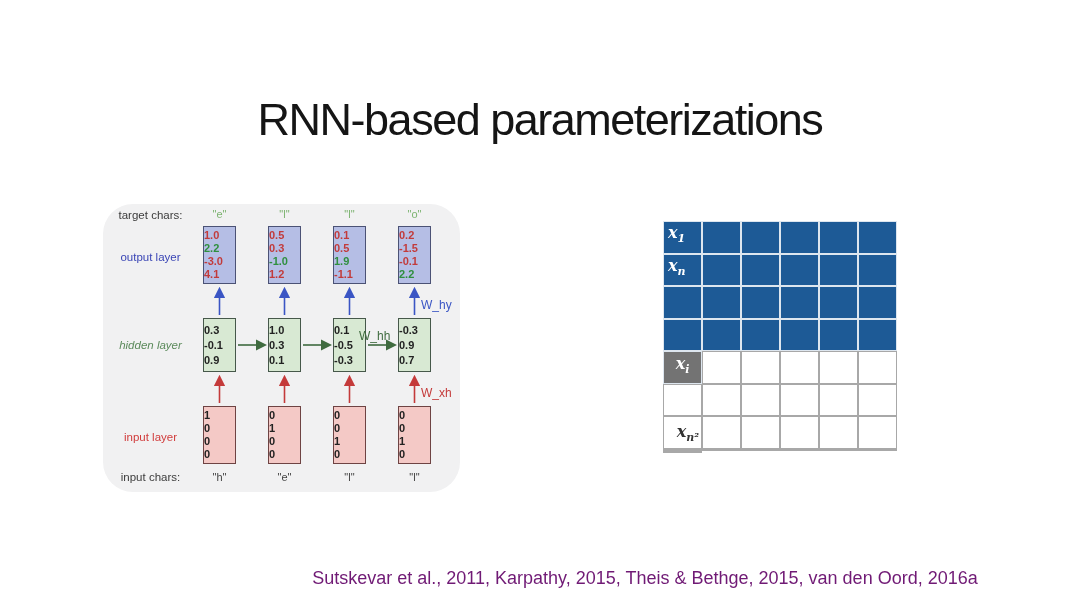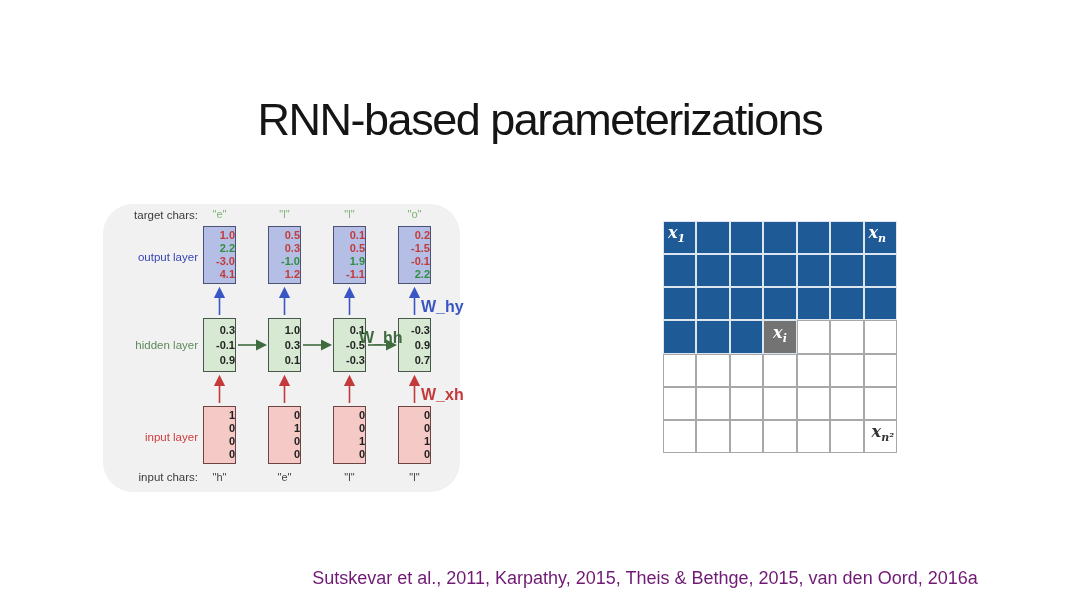--- a/index.html
+++ b/index.html
@@ -10,57 +10,57 @@
   .slide-title {
     position:absolute; left:0; right:0; top:58px; text-align:center;
     font-size:45px; font-weight:400; letter-spacing:-1.5px; color:#151515;
   }
 
   
   .char-rnn-fig {
     position:absolute; left:103px; top:168px; width:357px; height:288px;
     background:#f1f1f2; border-radius:30px;
   }
-  .row-label { position:absolute; left:0; width:95px; text-align:right; font-size:11.5px; }
+  .row-label { position:absolute; left:0; width:95px; text-align:center; font-size:11.5px; }
   .row-label.target { top:5px;  color:#3c3c3c; }
   .row-label.output { top:47px;  color:#3a45b5; }
-  .row-label.hidden { top:135px; color:#5b8a5b; }
+  .row-label.hidden { top:135px; color:#5b8a5b;font-style:italic; }
   .row-label.input  { top:227px; color:#d13b3b; }
   .row-label.inchars{ top:267px; color:#3c3c3c; }
 
   .rnn-col { position:absolute; top:0; width:33px; height:100%; }
   .t-char { position:absolute; top:4px; width:100%; text-align:center; font-size:11px; color:#7cb370; }
   .i-char { position:absolute; top:267px; width:100%; text-align:center; font-size:11px; color:#444; }
   .box {
     position:absolute; left:0; width:33px; border:1px solid #555;
-    display:flex; flex-direction:column; justify-content:center; align-items:flex-end;
+    display:flex; flex-direction:column; justify-content:center; align-items:flex-start;
   }
   .out-box { top:22px;  height:58px; background:#b5bee5; border-color:#4b5275; }
   .hid-box { top:114px; height:54px; background:#d8e9d3; border-color:#46584a; }
   .in-box  { top:202px; height:58px; background:#f4c9c6; border-color:#6e4343; }
   .val { font-size:11px; line-height:13px; font-weight:700; color:#222; }
   .out-box .val { color:#c23b3b; }
   .out-box .val.green { color:#2f8f3e; }
   .hid-box .val { line-height:15px; }
 
-  .w-label { position:absolute; font-size:16px; font-weight:700; }
+  .w-label { position:absolute; font-size:12px; font-weight:400; }
   .w-hy { left:318px; top:94px;  color:#3a55c4; }
   .w-hh { left:256px; top:125px; color:#3f6b3f; }
   .w-xh { left:318px; top:182px; color:#c43a3a; }
 
   .arrows-layer { position:absolute; left:0; top:0; width:357px; height:288px; pointer-events:none; }
 
   .fig-caption { position:absolute; transform:translateX(-50%); font-size:25px; color:#111; letter-spacing:-0.5px; }
   .caption-char  { left:256px; top:475px; }
   .caption-pixel { left:779px; top:442px; }
 
   
   .pixel-grid {
     position:absolute; left:663px; top:185px; width:234px; height:232px;
-    display:grid; grid-template-columns:repeat(7,1fr); grid-template-rows:repeat(7,1fr);
+    display:grid; grid-template-columns:repeat(6,1fr); grid-template-rows:repeat(7,1fr);
   }
   .cell { position:relative; background:#ffffff; border:1px solid #a8a8a8; }
   .cell.B { background:#1d5a96; border-color:#dde6ef; }
   .cell.R { background:#737373; border-color:#dde6ef; }
   .mathlab {
     position:absolute; font-family:"DejaVu Serif", serif; font-style:italic; font-weight:700;
     font-size:16px; line-height:16px; color:#333;
   }
   .mathlab sub { font-size:11px; }
   .mathlab.light { color:#ffffff; }

